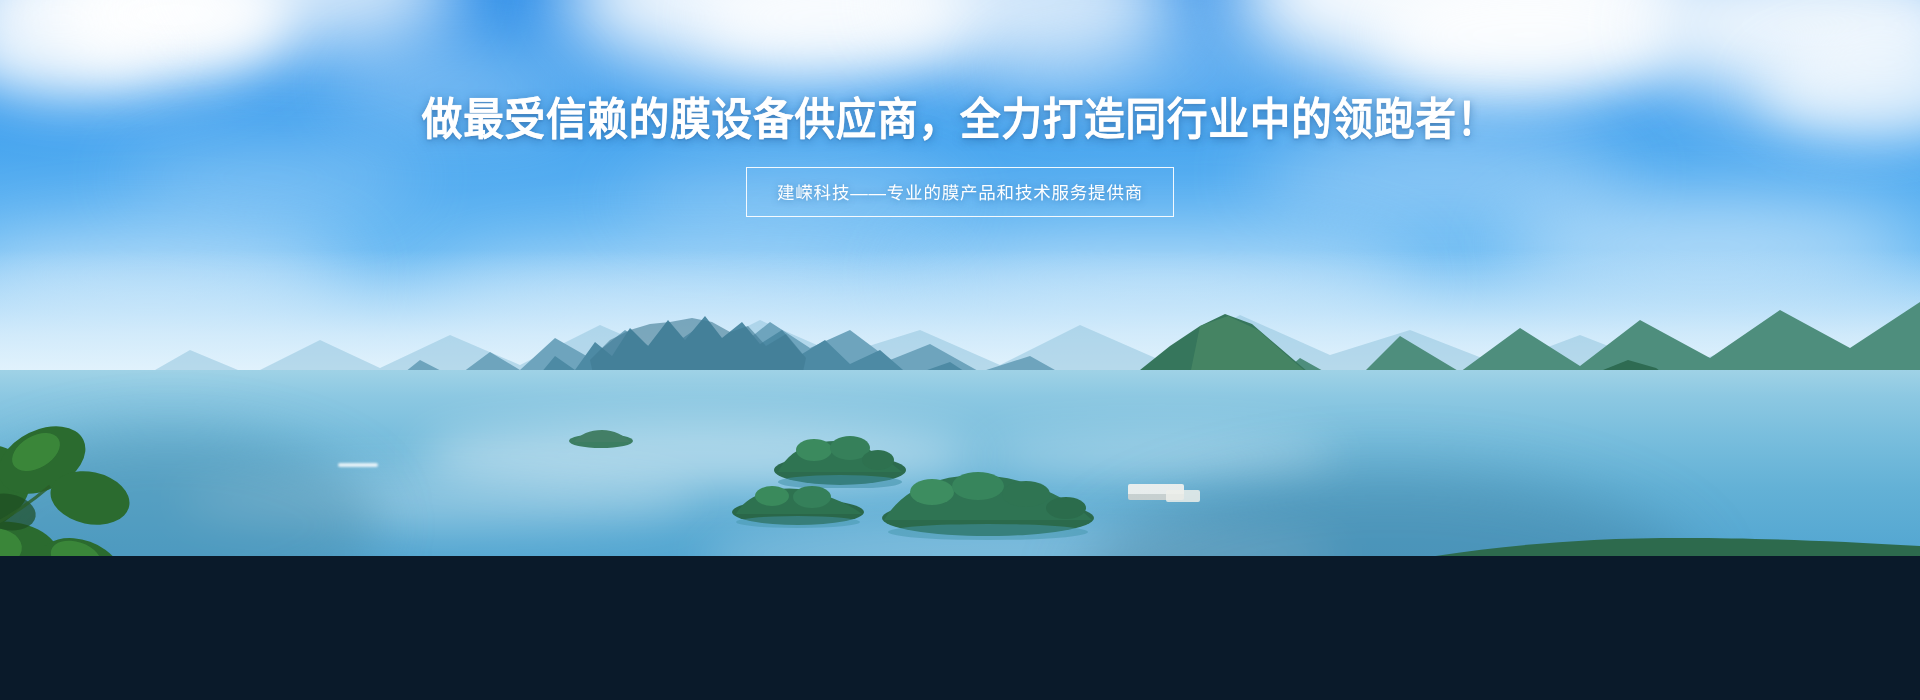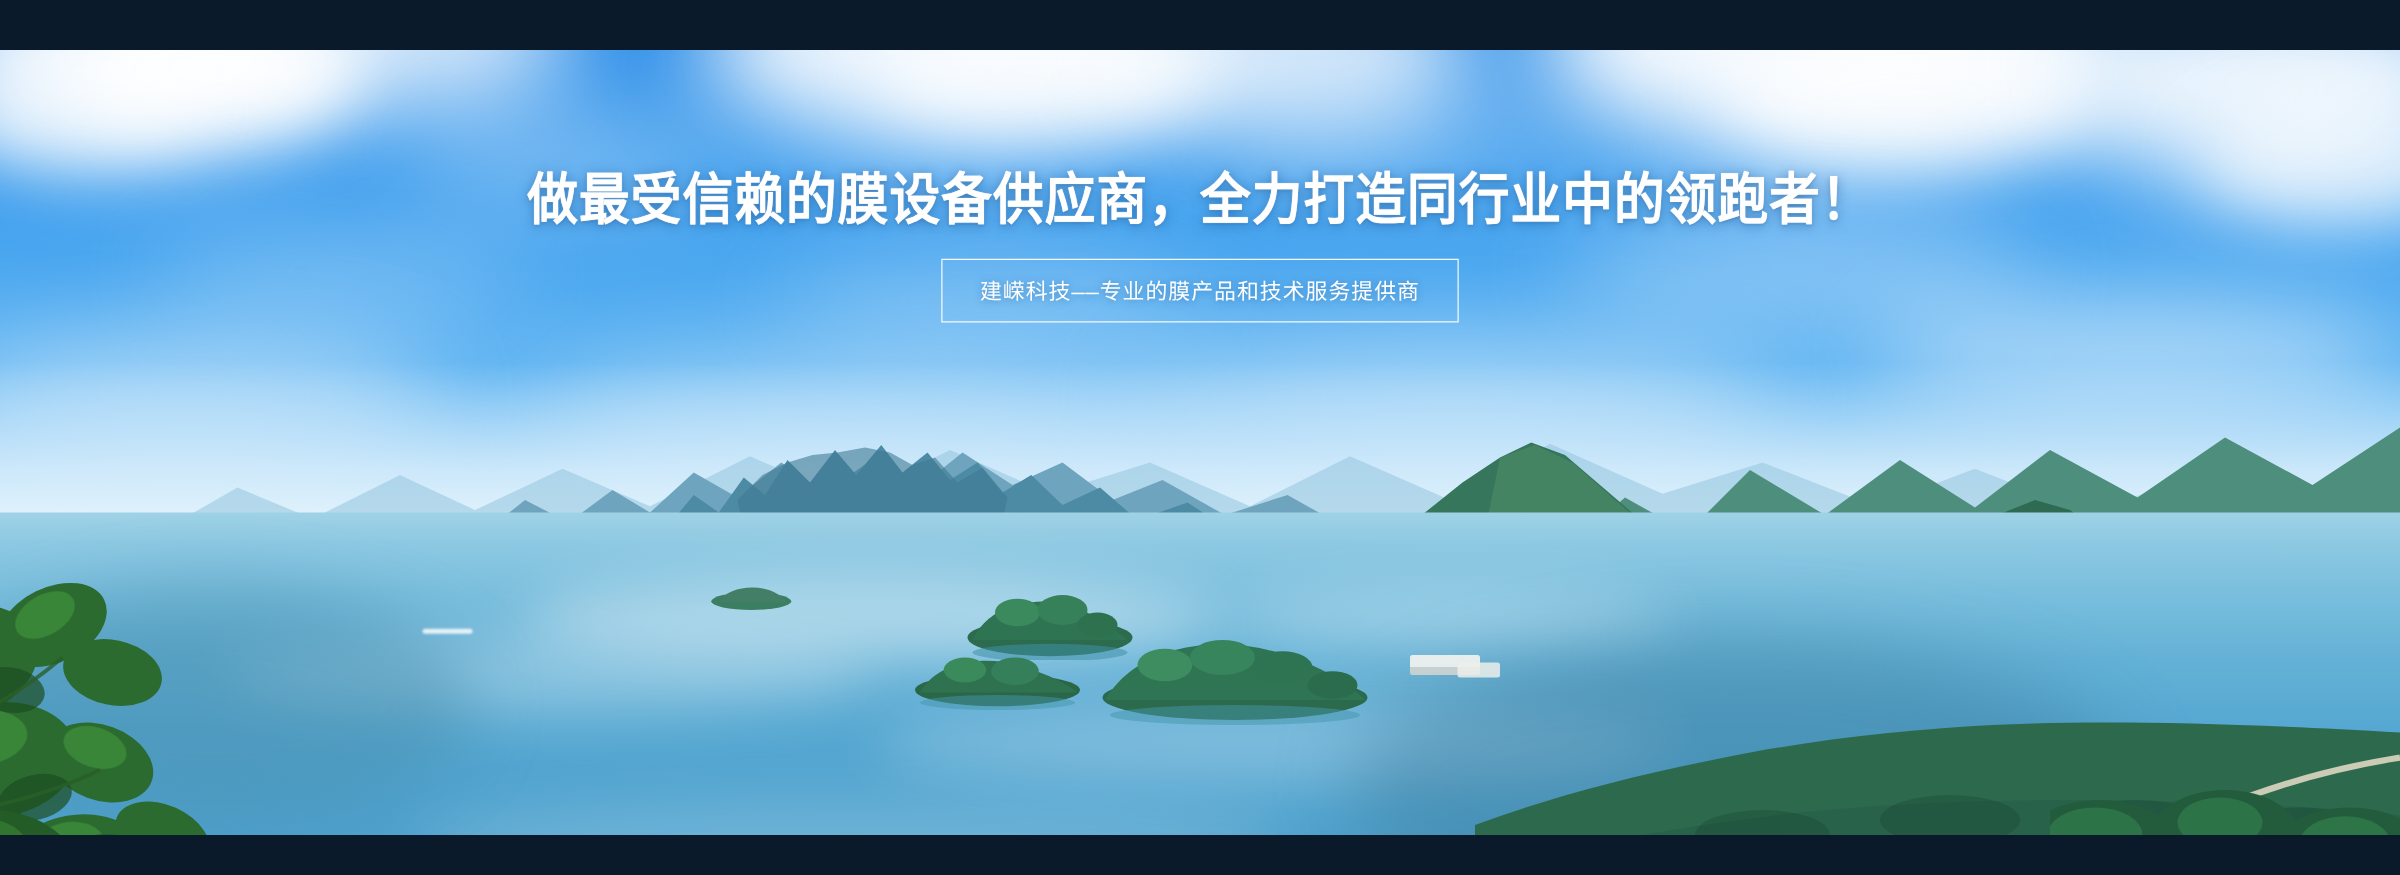--- a/index.html
+++ b/index.html
@@ -1,22 +1,21 @@
 <!DOCTYPE html>
 <html lang="zh-CN"><head>
 <meta charset="utf-8">
 <title>Banner</title>
 <style>
   html,body{margin:0;padding:0;background:#0a1a2a;}
   *{box-sizing:border-box;}
   .stage{
-    position:relative;width:1920px;height:628px;overflow:hidden;
+    position:relative;width:1920px;height:556px;overflow:hidden;
     font-family:"Liberation Sans","DejaVu Sans",sans-serif;
     background:#3ea0ee;
-    margin-top:40px;
   }
 
   
   .sky{position:absolute;inset:0;
     background:
       linear-gradient(to bottom,
         #2f8fe8 0%, #3a9aec 12%, #49a6ef 26%,
         #63b6f2 42%, #86c8f5 56%, #a8d8f7 66%, #c3e4f8 74%);
   }
   .cloud{position:absolute;border-radius:50%;background:#ffffff;filter:blur(18px);}
@@ -57,21 +56,20 @@
     font-weight:400;
     text-shadow:0 1px 7px rgba(30,95,160,.55);
   }
   .tagbox{
     margin-top:24px;
     border:1px solid rgba(255,255,255,.92);
     padding:11px 30px 12px;
     color:#ffffff;font-size:17.5px;letter-spacing:.8px;white-space:nowrap;
     text-shadow:0 1px 6px rgba(30,95,160,.5);
     background:rgba(255,255,255,.02);
-    font-family:Liberation Mono, monospace;
   }
 </style>
 </head>
 <body>
 
 <div class="stage">
 
   <div class="sky"></div>
 
   <div class="cloud vsoft" style="left:-60px;top:-70px;width:330px;height:150px;opacity:.95;"></div>

